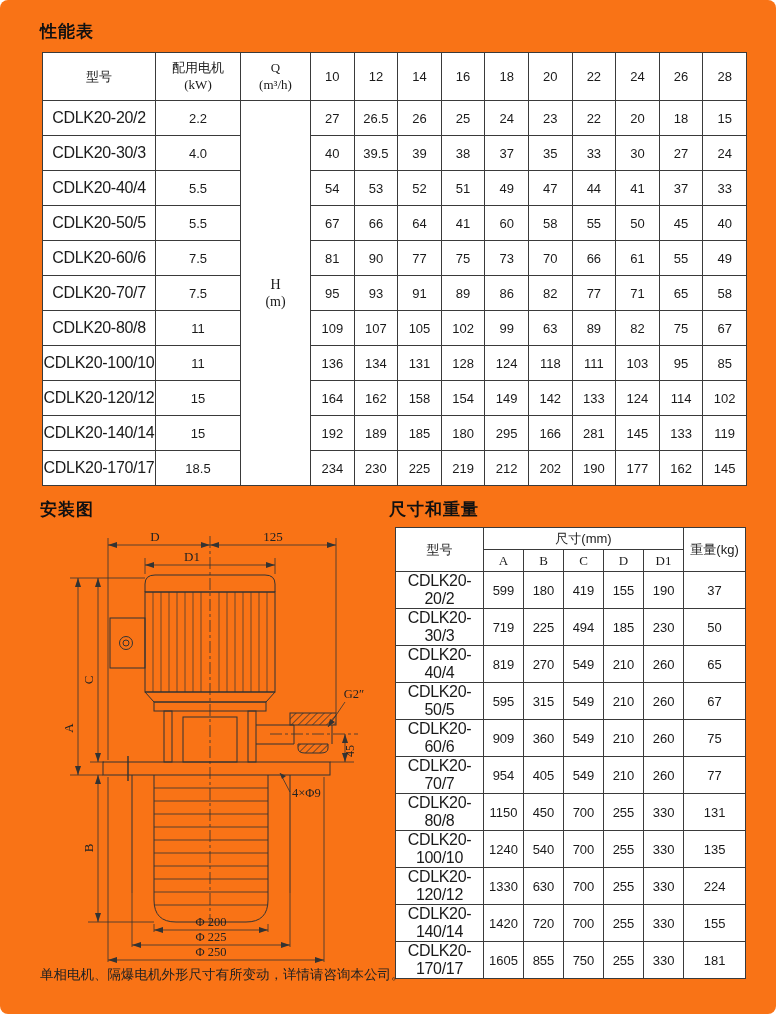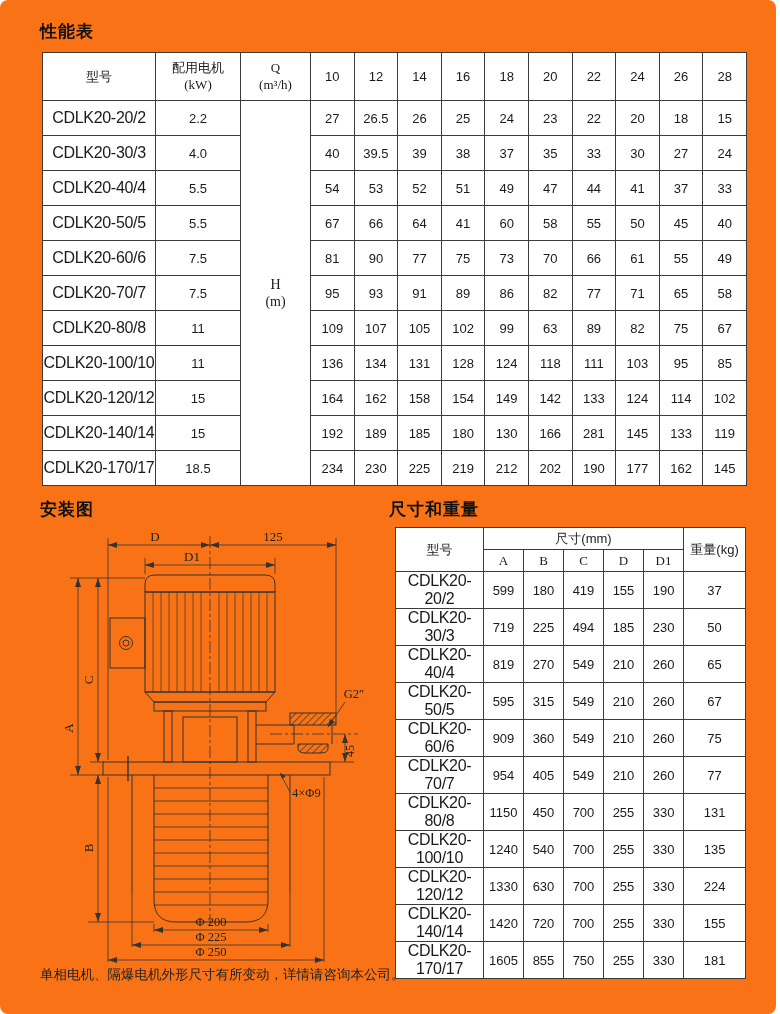--- a/index.html
+++ b/index.html
@@ -203,21 +203,21 @@
           <td class="num-cell">114</td>
           <td class="num-cell">102</td>
         </tr>
         <tr>
           <td class="model-cell">CDLK20-140/14</td>
           <td class="num-cell">15</td>
           <td class="num-cell">192</td>
           <td class="num-cell">189</td>
           <td class="num-cell">185</td>
           <td class="num-cell">180</td>
-          <td class="num-cell">130</td>
+          <td class="num-cell">295</td>
           <td class="num-cell">166</td>
           <td class="num-cell">281</td>
           <td class="num-cell">145</td>
           <td class="num-cell">133</td>
           <td class="num-cell">119</td>
         </tr>
         <tr>
           <td class="model-cell">CDLK20-170/17</td>
           <td class="num-cell">18.5</td>
           <td class="num-cell">234</td>

